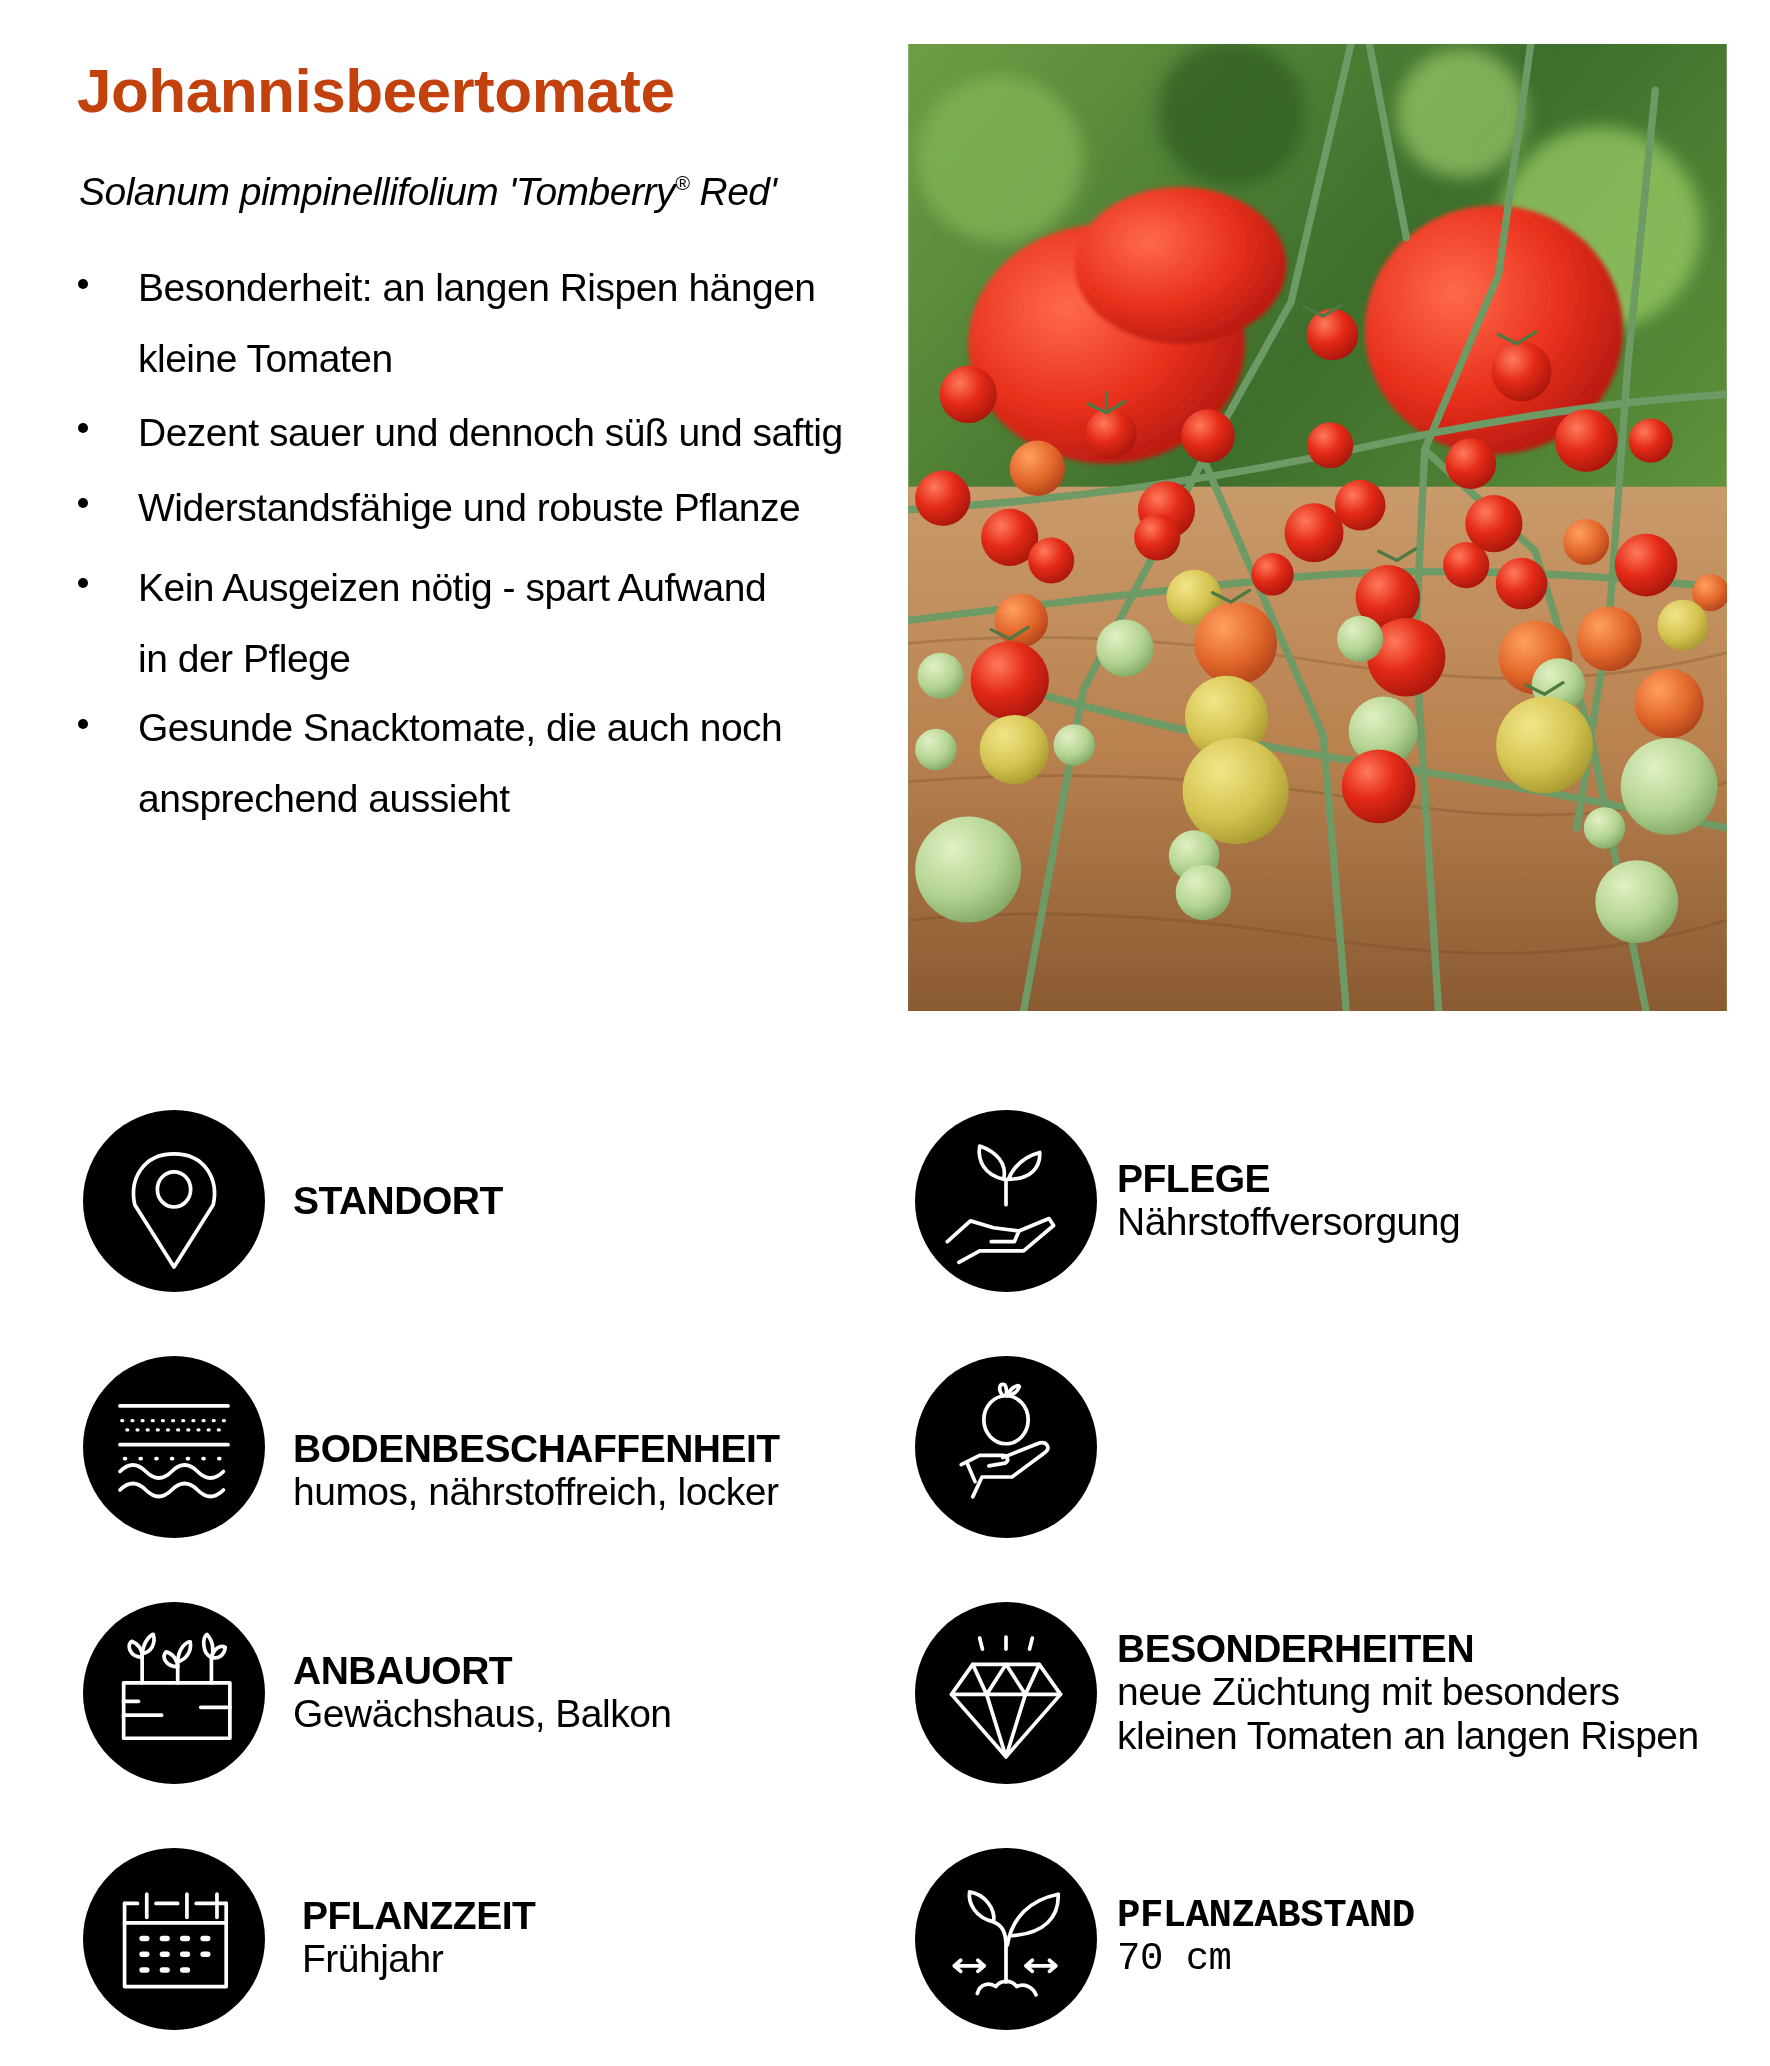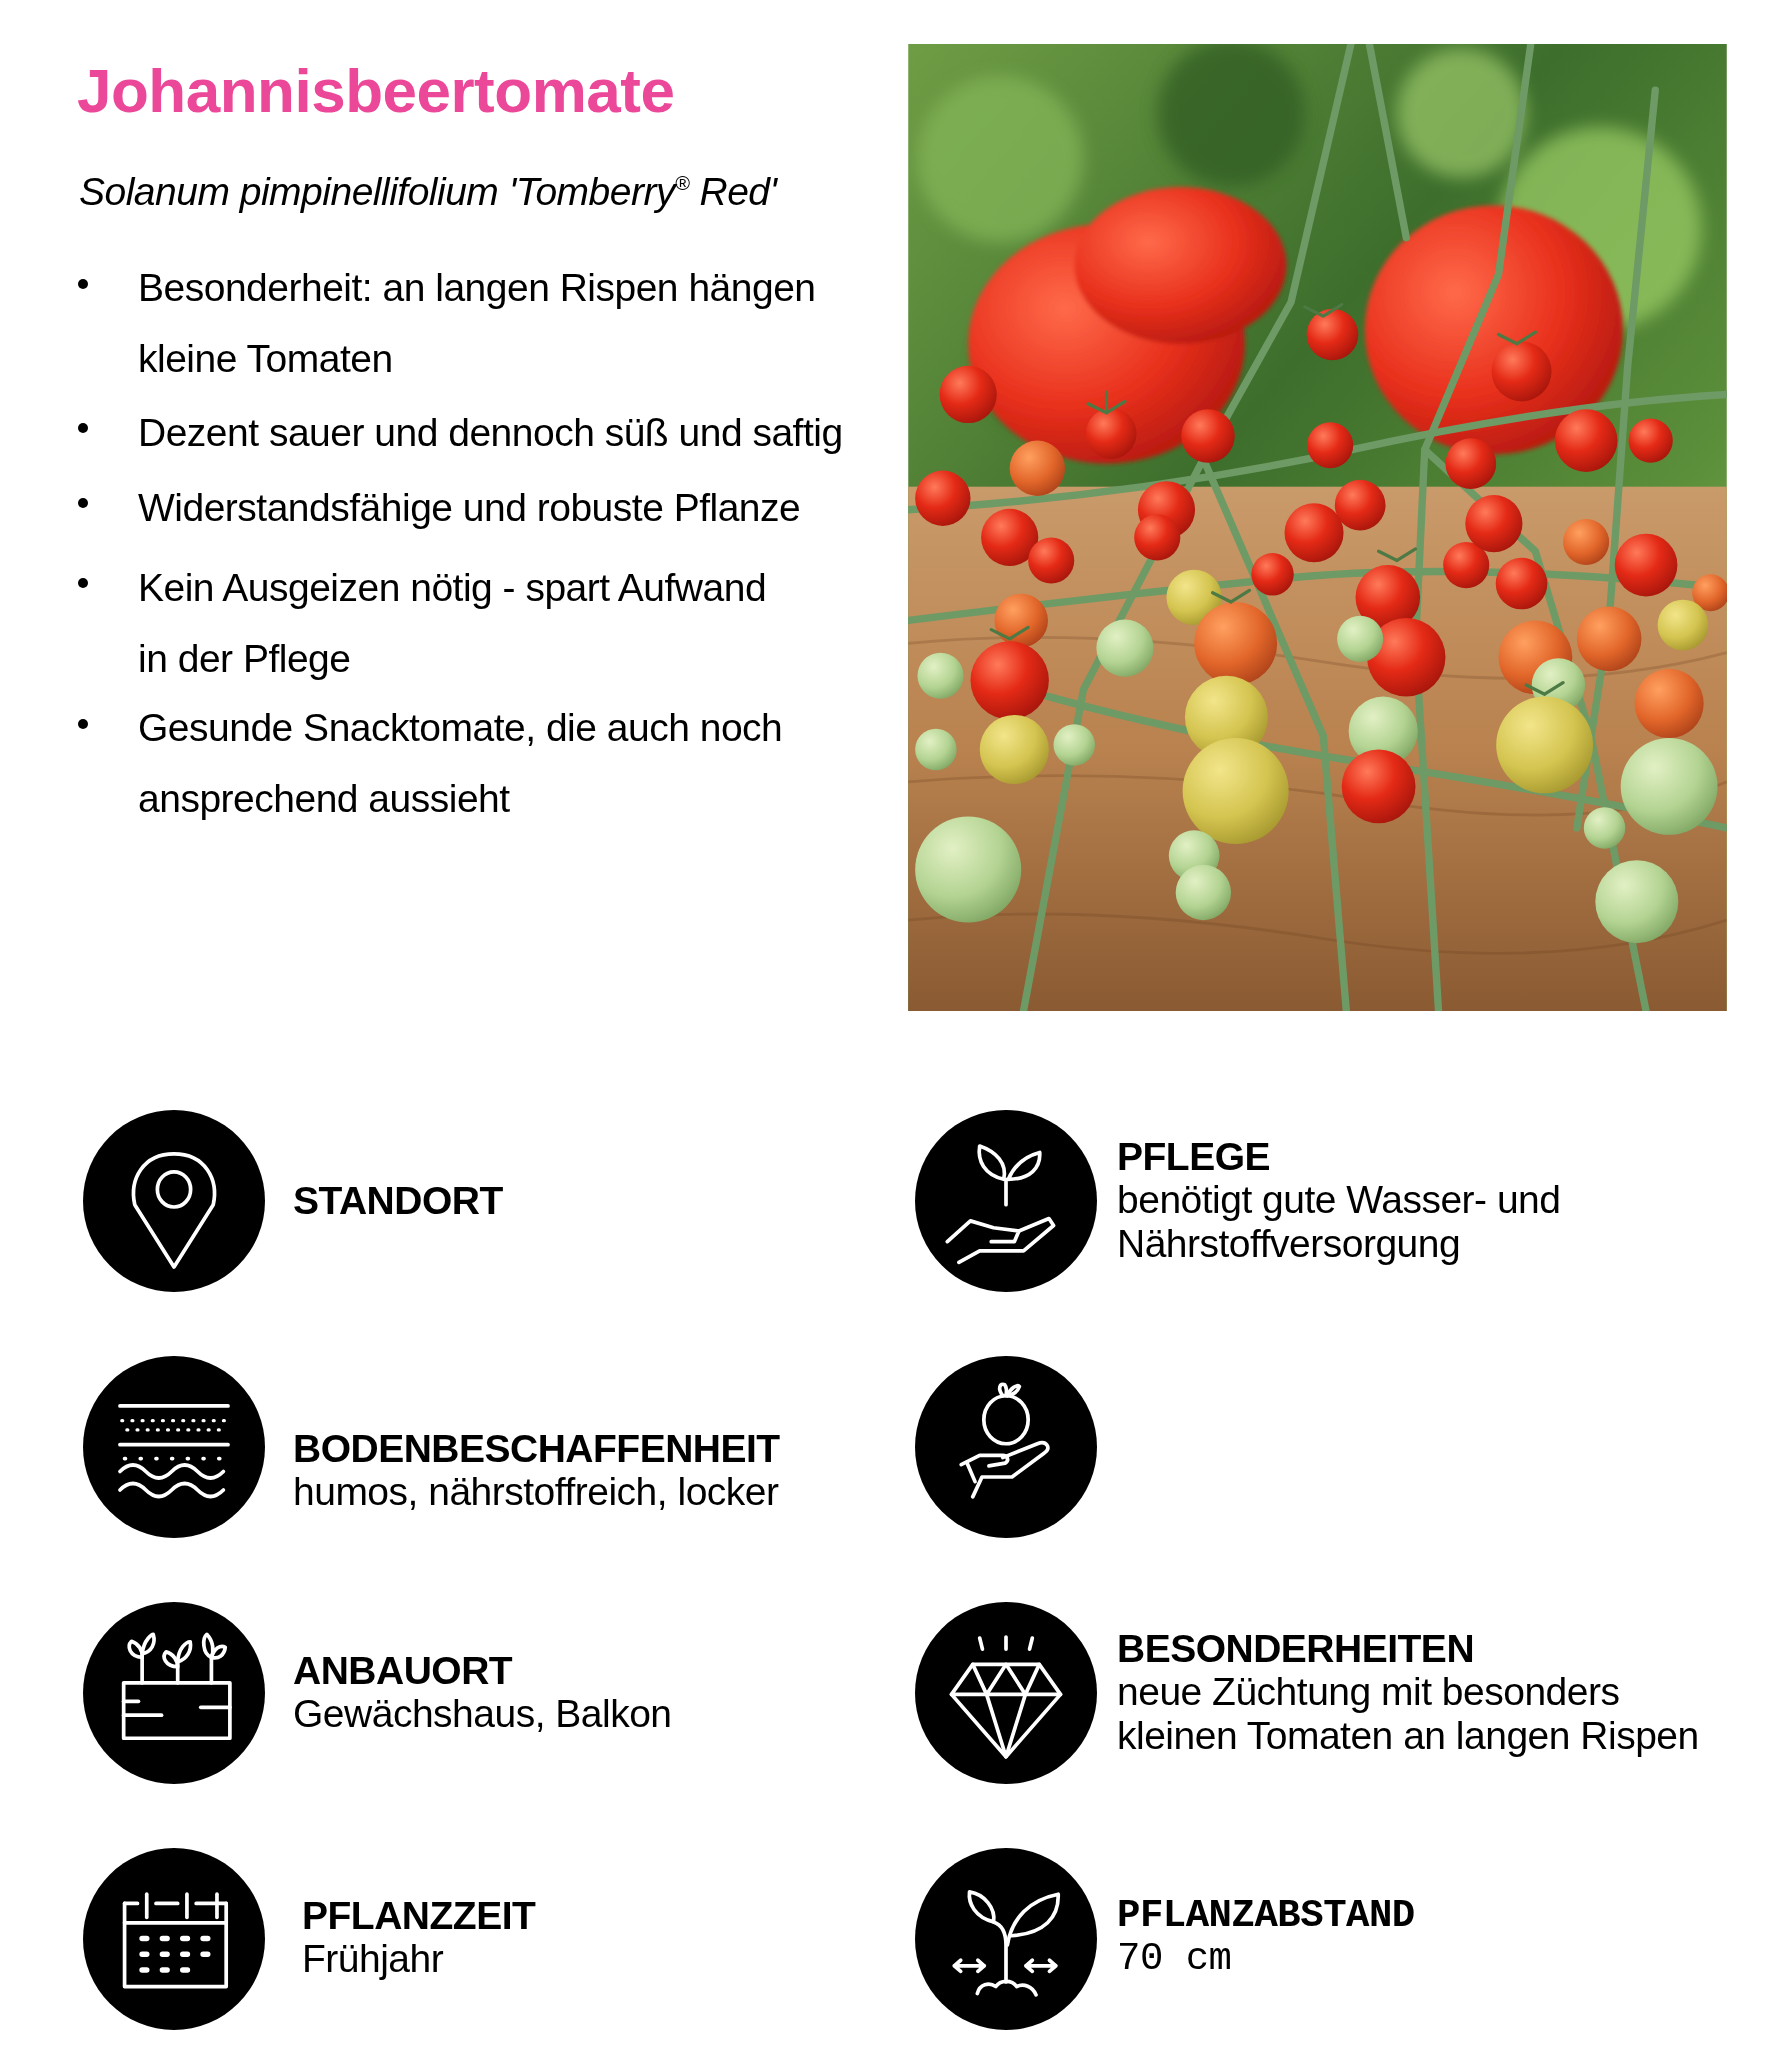--- a/index.html
+++ b/index.html
@@ -1,19 +1,19 @@
 <!DOCTYPE html>
 <html style="font-size:7.4px"><head>
 <meta charset="utf-8">
 <style>
   html, body { margin:0; padding:0; background:#ffffff; }
   body { width:1771px; height:2066px; position:relative; overflow:hidden;
          font-family:"Liberation Sans", "DejaVu Sans", sans-serif; color:#000; }
   .title { position:absolute; left:77px; top:55px; font-size:62px; font-weight:700;
-           color:#ec4899; letter-spacing:-0.5px; white-space:nowrap; }
+           color:#c2410c; letter-spacing:-0.5px; white-space:nowrap; }
   .subtitle { position:absolute; left:79px; top:170px; font-size:39px; font-style:italic;
               white-space:nowrap; letter-spacing:-0.5px; }
   .subtitle sup { font-size:20px; vertical-align:14.8px; }
   .bullets { position:absolute; left:0; top:0; width:876px; }
   .bline { position:absolute; left:138px; font-size:39px; white-space:nowrap; letter-spacing:-0.5px; line-height:1; }
   .bdot { position:absolute; left:78px; width:10px; height:10px; border-radius:50%; background:#000; }
   .photo { position:absolute; left:908px; top:44px; width:819px; height:967px; overflow:hidden; }
   .photo svg { display:block; }
   .feat { position:absolute; }
   .circle { position:absolute; width:182px; height:182px; border-radius:50%; background:#000; }
@@ -211,21 +211,20 @@
     <svg viewBox="0 0 394 394" fill="none" stroke="#fff" stroke-width="8" stroke-linejoin="round" stroke-linecap="round">
       <path d="M197 205 L 197 150"></path>
       <path d="M192 150 C 150 140 135 110 140 78 C 175 90 200 115 192 150 Z"></path>
       <path d="M202 150 C 215 120 240 100 270 92 C 272 125 250 150 202 150 Z"></path>
       <path d="M70 285 L 120 240 L 170 255 L 225 262 L 215 285 L 165 285"></path>
       <path d="M225 262 L 290 235 L 300 250 L 235 305 L 140 305 L 95 330"></path>
     </svg>
   </div>
   <div class="ftext" style="left:1117px; top:1201px;">
     <div class="fhead">PFLEGE</div>
-    <div class="fval">benötigt gute Wasser- und</div>
     <div class="fval">Nährstoffversorgung</div>
   </div>
 </div>
 
 <div class="feat">
   <div class="circle" style="left:83px; top:1356px;">
     <svg viewBox="0 0 394 394" fill="none" stroke="#fff" stroke-width="8" stroke-linecap="round">
       <path d="M80 108 L 314 108"></path>
       <g stroke-width="7" stroke-dasharray="2 20">
         <path d="M84 140 L 314 140"></path>

